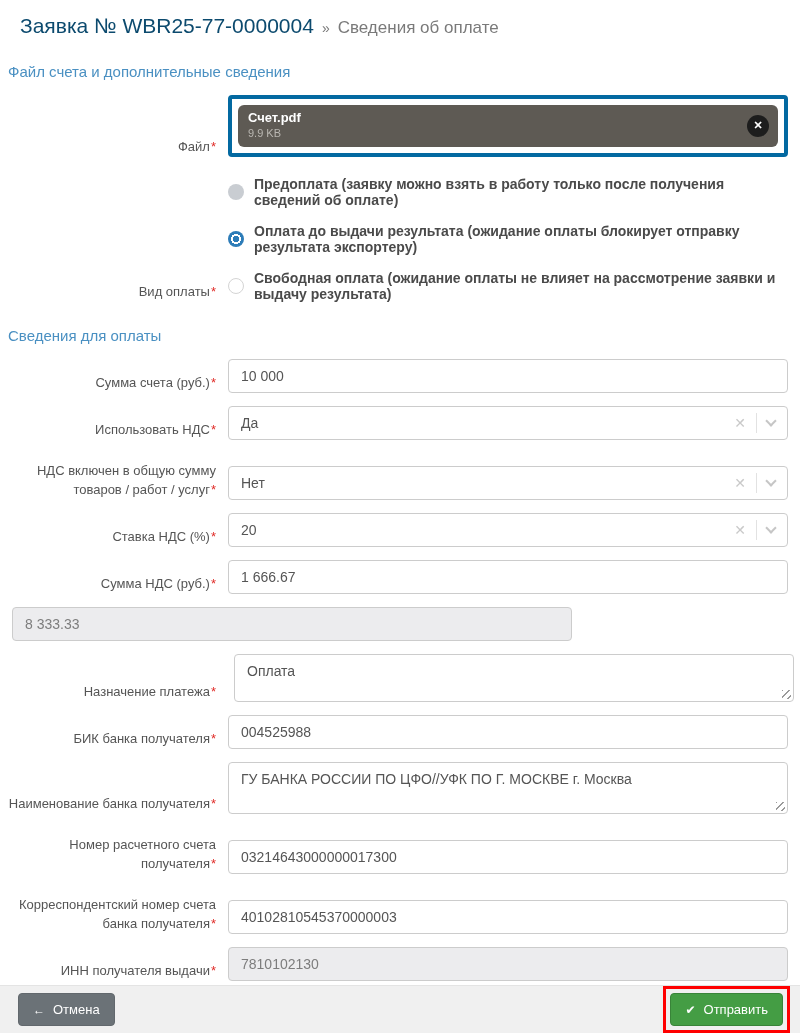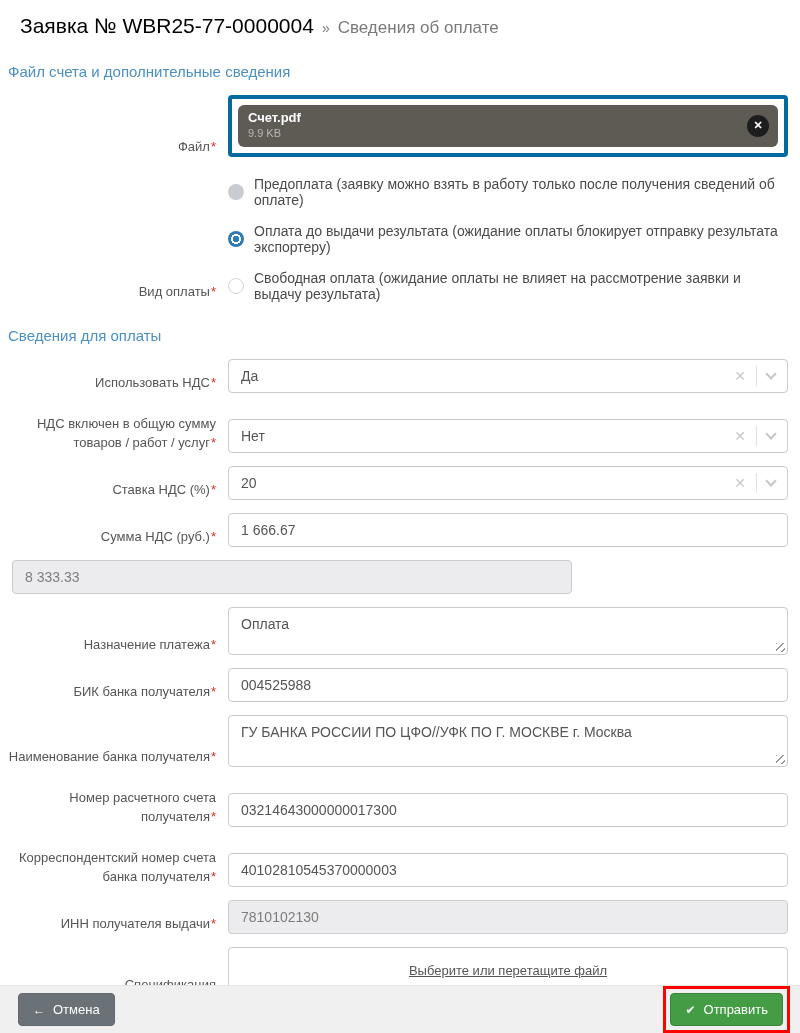--- a/index.html
+++ b/index.html
@@ -2,21 +2,21 @@
 <html><head>
 <meta charset="utf-8">
 <style>
   * { box-sizing: border-box; }
   html,body { margin:0; padding:0; }
   body {
     width:800px; height:1033px; position:relative; overflow:hidden;
     background:#ffffff; font-family:"Liberation Sans", sans-serif; color:#555;
   }
   .page-header { margin:14px 0 0 20px; }
-  .page-title { font-size:21px; color:#000000; font-weight:400; }
+  .page-title { font-size:21px; color:#0c4a6e; font-weight:400; }
   .crumb-sep { font-size:14px; color:#7a7a7a; margin-left:8px; }
   .crumb { font-size:17px; color:#7a7a7a; margin-left:8px; }
 
   .section-title { font-size:15px; color:#4a90c2; font-weight:400; margin:25px 0 15px 8px; }
 
   .row { display:flex; align-items:flex-end; margin-bottom:13px; }
   .lbl { width:216px; flex:none; text-align:right; padding-top:8px; font-size:13px; color:#555; line-height:1.5; }
   .req { color:#e02b27; margin-left:1px; }
   .fld { margin-left:12px; width:560px; position:relative; }
 
@@ -34,33 +34,33 @@
   .sel .val { flex:1; font-size:14px; color:#555; }
   .sel .clr { color:#c9c9c9; font-size:14px; padding:0 6px; cursor:pointer; }
   .sel .dvd { width:1px; height:20px; background:#e2e2e2; margin:0 8px 0 4px; }
   .chev { width:8px; height:8px; border-right:2px solid #c6c6c6; border-bottom:2px solid #c6c6c6;
           transform:rotate(45deg); margin:-4px 2px 0 2px; }
 
   .tarea {
     width:100%; border:1px solid #cccccc; border-radius:4px; background:#fff;
     padding:7px 12px; font-size:14px; color:#555; line-height:1.4; position:relative;
   }
-  .tarea.h48 { height:48px; } .tarea.h52 { height:52px; }
+  .tarea.h48 { height:48px;margin-left:6px; } .tarea.h52 { height:52px; }
   .grip { position:absolute; right:2px; bottom:2px; width:9px; height:9px;
     background:repeating-linear-gradient(-45deg, transparent 0 2px, #9a9a9a 2px 3px, transparent 3px 5px); }
 
   .filebox { border:4px solid #0369a1; border-radius:4px; padding:6px; background:#fff; }
   .chip { background:#5e5a54; border-radius:6px; padding:5px 44px 6px 10px; position:relative; }
   .chip-name { color:#ffffff; font-size:13px; font-weight:bold; line-height:1.25; }
   .chip-size { color:#b9b6b1; font-size:11px; line-height:1.3; }
   .chip-x { position:absolute; right:9px; top:50%; transform:translateY(-50%);
     width:22px; height:22px; border-radius:50%; background:#1d1d1d; color:#fff;
     display:flex; align-items:center; justify-content:center; font-size:11px; font-weight:bold; cursor:pointer; }
 
-  .radios { padding-top:6px; }
+  .radios { padding-top:6px;font-weight:bold; }
   .radio-row { display:flex; align-items:center; margin-bottom:15px; cursor:pointer; }
   .radio-row:last-child { margin-bottom:0; }
   .rb { width:16px; height:16px; border-radius:50%; margin-right:10px; flex:none; }
   .rb.disabled { background:#c9cdd2; }
   .rb.selected { background:radial-gradient(circle, #2d7cb8 0 3.5px, #ffffff 3.5px 5px, #2d7cb8 5px); }
   .rb.unselected { background:#fff; border:1px solid #d4d4d4; }
   .radio-lbl { font-size:14px; color:#4a4a4a; }
 
   .dropzone { border:1px solid #cccccc; border-radius:4px; height:48px; background:#fff;
     display:flex; align-items:center; justify-content:center; cursor:pointer; }
@@ -120,20 +120,24 @@
         <span class="radio-lbl">Свободная оплата (ожидание оплаты не влияет на рассмотрение заявки и выдачу результата)</span>
       </div>
     </div>
   </div>
 </div>
 
 <div class="section-title">Сведения для оплаты</div>
 
 <div class="form-area">
 
+  <div class="row">
+    <div class="lbl"><span>Сумма счета (руб.)</span><span class="req">*</span></div>
+    <div class="fld"><input class="tin" value="10 000" style=""></div>
+  </div>
 
   <div class="row">
     <div class="lbl"><span>Использовать НДС</span><span class="req">*</span></div>
     <div class="fld">
       <div class="sel">
         <span class="val">Да</span>
         <span class="clr">✕</span>
         <span class="dvd"></span>
         <span class="chev"></span>
       </div>

